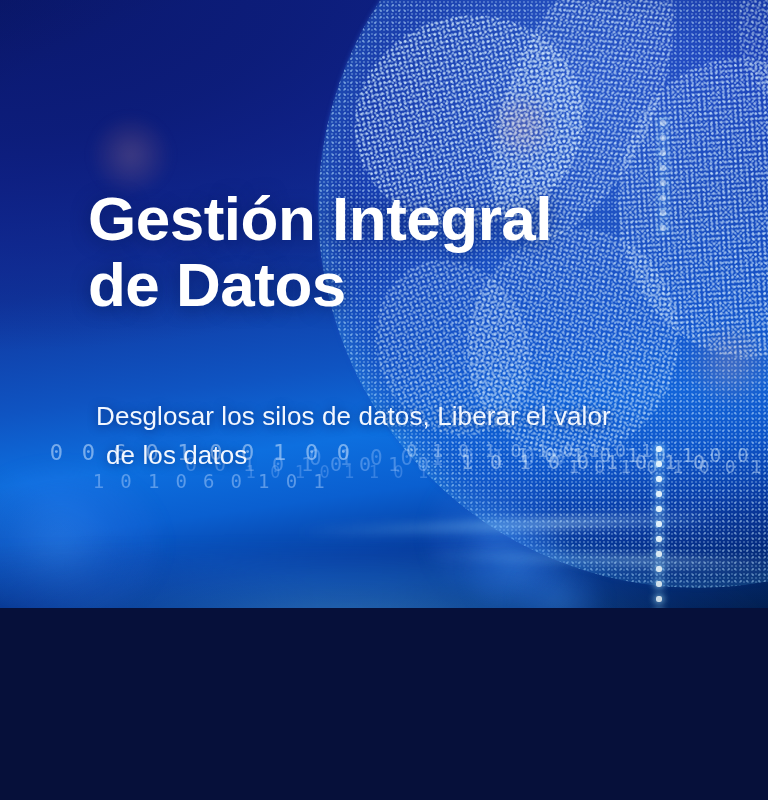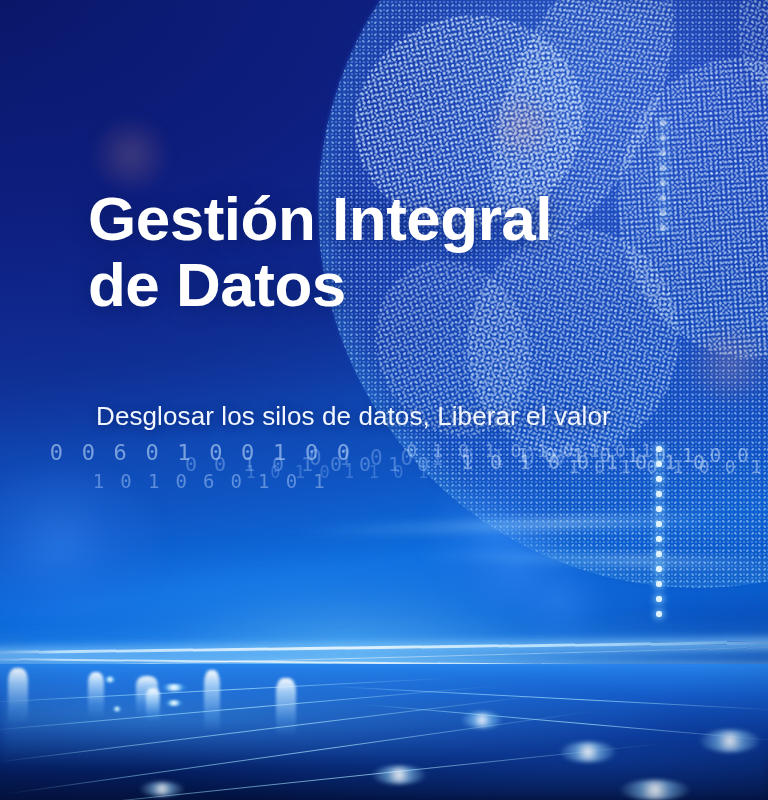--- a/index.html
+++ b/index.html
@@ -6,21 +6,21 @@
   html,body{margin:0;padding:0;background:#06103a;}
   body{
     font-family:"Liberation Sans","DejaVu Sans",sans-serif;
     -webkit-font-smoothing:antialiased;
   }
 
   
   .hero{
     position:relative;
     width:768px;
-    height:800px;
+    height:608px;
     overflow:hidden;
     background:#0f766e;
     isolation:isolate;
   }
 
   
   .layer{position:absolute;inset:0;pointer-events:none;}
 
   .sky-base{
     background:
@@ -370,17 +370,18 @@
       <i></i>
       <i></i>
       <i></i>
   </div>
 
   <div class="copy">
     <h1 class="headline">Gestión Integral
 de Datos</h1>
     <p class="subhead">
       <span class="l1">Desglosar los silos de datos, Liberar el valor</span>
+      <span class="l2">de los datos</span>
     </p>
   </div>
 
   <div class="layer vignette"></div>
 </div>
 
 </body></html>

